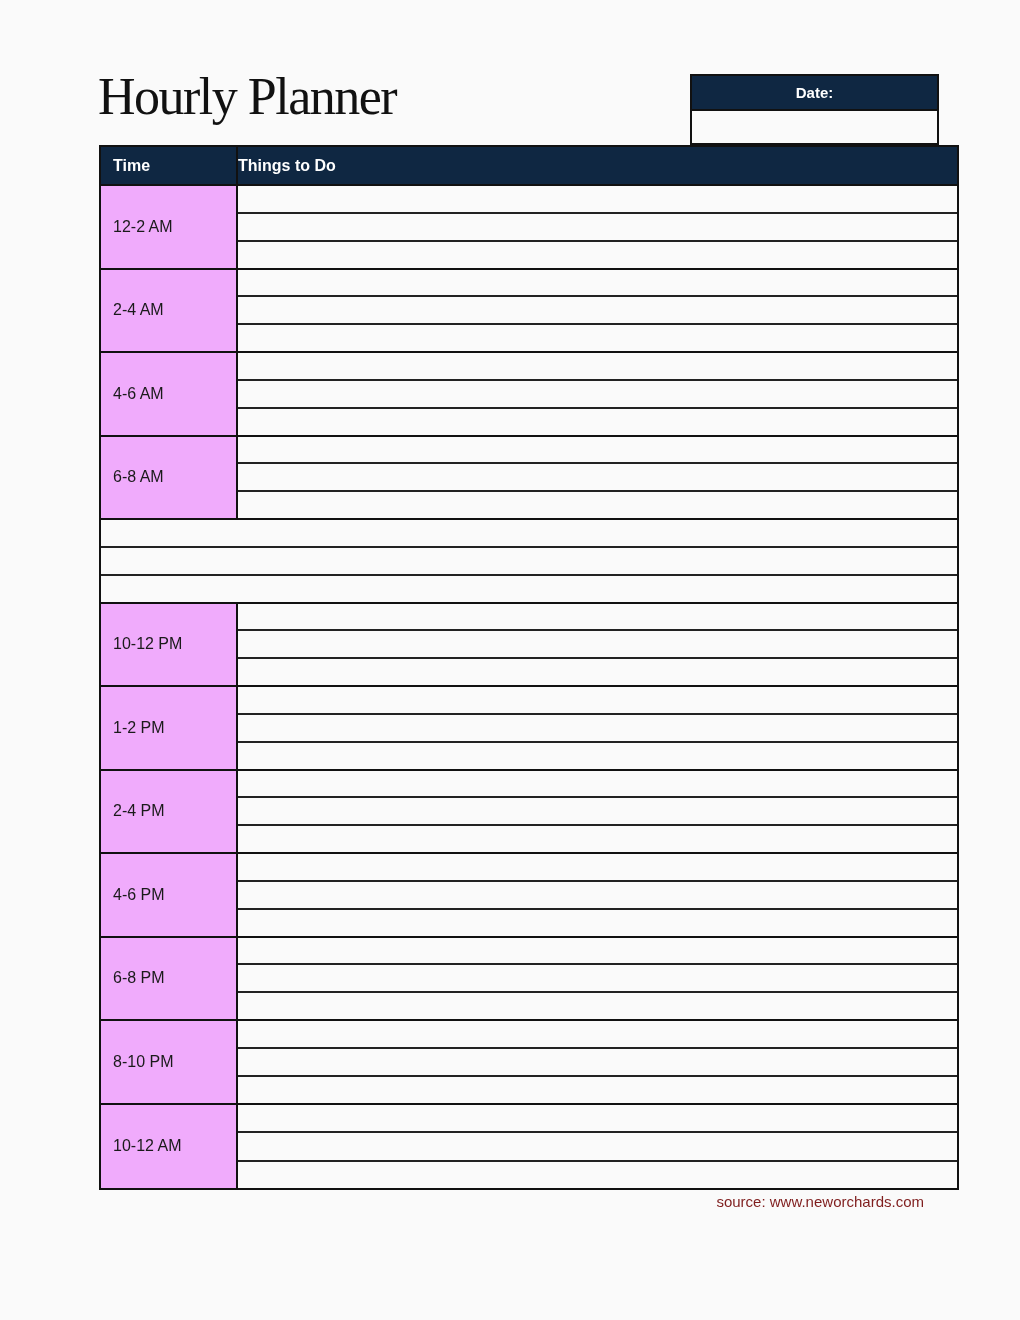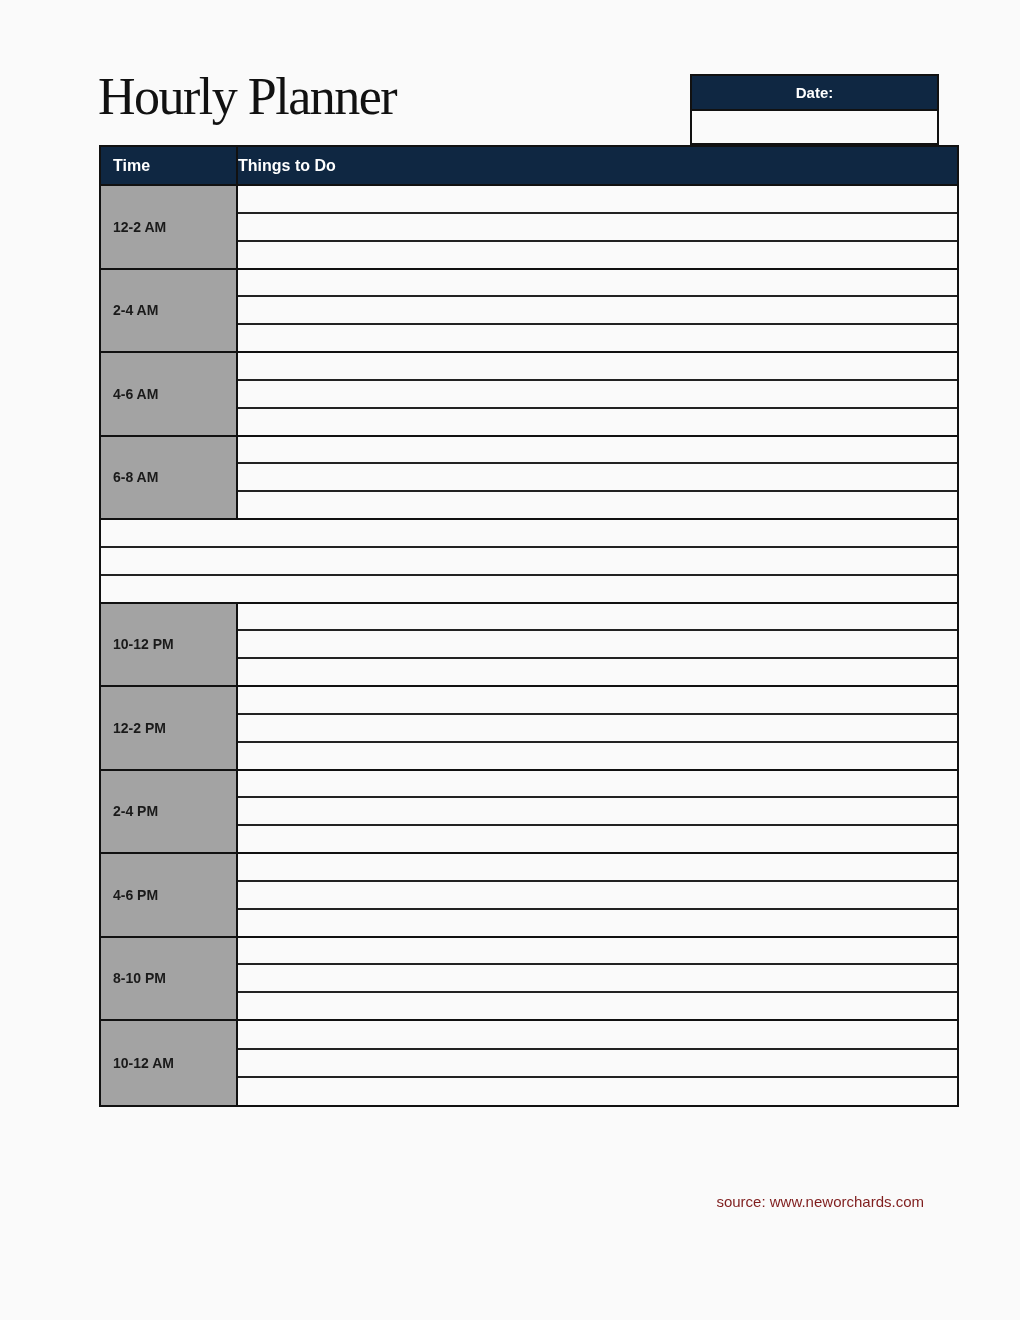--- a/index.html
+++ b/index.html
@@ -74,28 +74,27 @@
     }
     .group {
       display: flex;
       height: 83.5px;
       border-bottom: 2px solid #111;
       box-sizing: border-box;
     }
     .group:last-child { border-bottom: none; }
     .time-cell {
       width: 137px;
-      background: #a3a3a3;
+      background: #f0abfc;
       border-right: 2px solid #111;
       box-sizing: border-box;
       display: flex; align-items: center;
       padding-left: 12px;
-      font-size: 14px;
+      font-size: 16px;
       color: #1a1a1a;
-      font-weight: bold;
     }
     .lines {
       flex: 1;
       display: flex; flex-direction: column;
     }
     .line {
       flex: 1;
       background: #fafafa;
       border-bottom: 2px solid #222;
     }
@@ -164,37 +163,45 @@
       </div>
       <div class="group">
         <div class="time-cell">10-12 PM</div>
         <div class="lines">
           <div class="line"></div>
           <div class="line"></div>
           <div class="line"></div>
         </div>
       </div>
       <div class="group">
-        <div class="time-cell">12-2 PM</div>
+        <div class="time-cell">1-2 PM</div>
         <div class="lines">
           <div class="line"></div>
           <div class="line"></div>
           <div class="line"></div>
         </div>
       </div>
       <div class="group">
         <div class="time-cell">2-4 PM</div>
         <div class="lines">
           <div class="line"></div>
           <div class="line"></div>
           <div class="line"></div>
         </div>
       </div>
       <div class="group">
         <div class="time-cell">4-6 PM</div>
+        <div class="lines">
+          <div class="line"></div>
+          <div class="line"></div>
+          <div class="line"></div>
+        </div>
+      </div>
+      <div class="group">
+        <div class="time-cell">6-8 PM</div>
         <div class="lines">
           <div class="line"></div>
           <div class="line"></div>
           <div class="line"></div>
         </div>
       </div>
       <div class="group">
         <div class="time-cell">8-10 PM</div>
         <div class="lines">
           <div class="line"></div>

